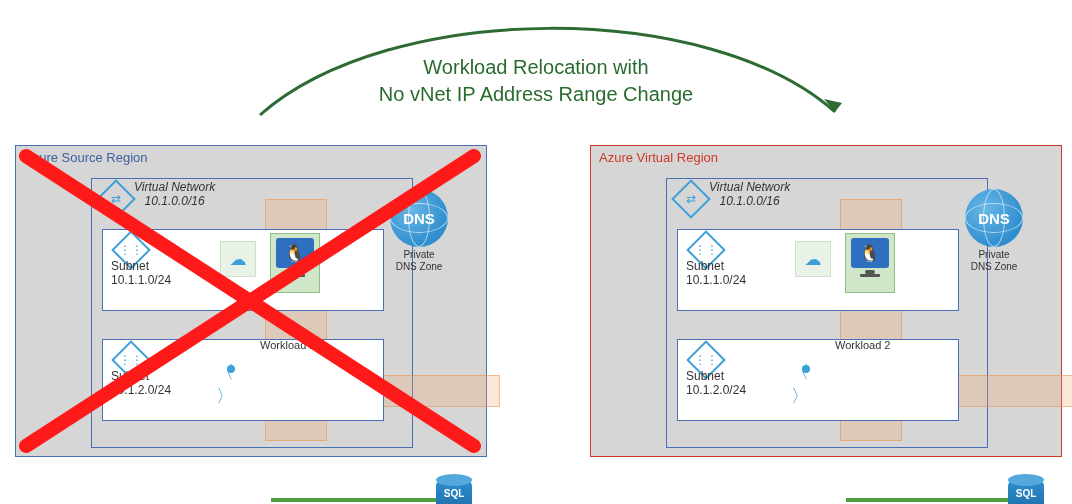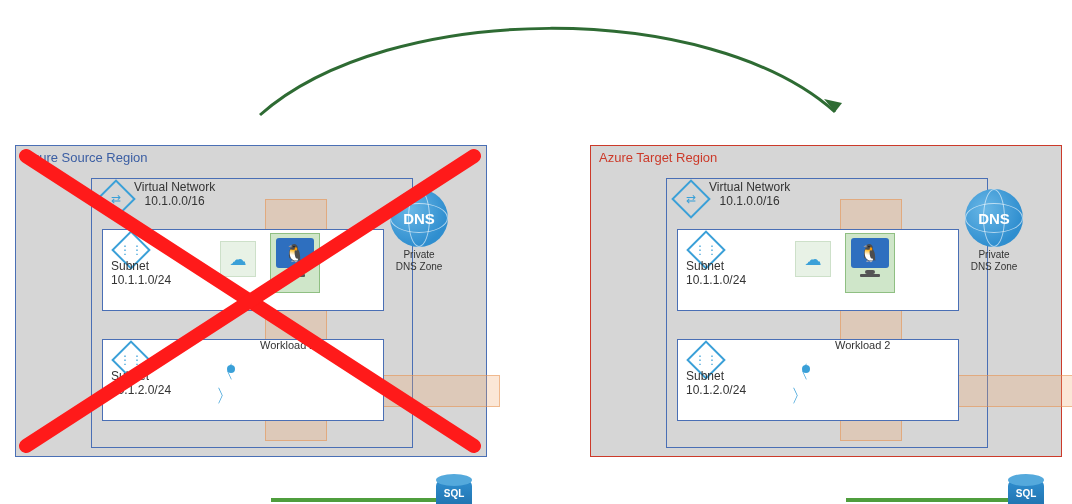--- a/index.html
+++ b/index.html
@@ -8,21 +8,21 @@
   .title-block{position:absolute;top:54px;left:300px;width:472px;text-align:center;font-size:20px;color:#2a6b2f;line-height:1.35;}
 
   .region{position:absolute;top:145px;width:470px;height:310px;background:#d6d6d6;border:1px solid;}
   .region.source{left:15px;border-color:#4a6fb5;}
   .region.target{left:590px;border-color:#cc3a2a;}
   .region-title{position:absolute;top:4px;left:8px;font-size:13px;}
   .region.source .region-title{color:#3b5ea3;}
   .region.target .region-title{color:#cc3a2a;}
 
   .vnet{position:absolute;top:32px;left:75px;width:320px;height:268px;border:1px solid #4a6fb5;}
-  .vnet-head{position:absolute;top:2px;left:42px;text-align:center;font-size:12px;color:#333;line-height:1.15;}
+  .vnet-head{position:absolute;top:2px;left:42px;text-align:center;font-size:12px;color:#333;line-height:1.15;font-style:italic;}
   .v-icon{position:absolute;top:6px;left:10px;width:24px;height:24px;}
 
   .dns-zone{position:absolute;top:10px;right:-36px;text-align:center;}
   .dns-globe{width:58px;height:58px;border-radius:50%;background:radial-gradient(circle at 35% 35%,#69b7e6 0%,#2f8ecf 70%);position:relative;color:#fff;font-weight:600;font-size:15px;}
   .dns-globe:before,.dns-globe:after{content:"";position:absolute;border:1px solid rgba(255,255,255,.6);}
   .dns-globe:before{top:0;bottom:0;left:18px;right:18px;border-radius:50%;}
   .dns-globe:after{left:0;right:0;top:14px;bottom:14px;border-radius:50%;}
   .dns-globe span{position:absolute;top:50%;left:50%;transform:translate(-50%,-50%);}
   .dns-label{font-size:10px;color:#333;margin-top:2px;line-height:1.15;}
 
@@ -66,20 +66,24 @@
 </head>
 <body>
 
 <div class="canvas">
 
   <svg class="arc" width="620" height="120">
     <path d="M20 95 C 150 -20, 470 -20, 595 92" fill="none" stroke="#2e6b33" stroke-width="3"></path>
     <polygon points="595,92 584,79 602,83" fill="#2e6b33"></polygon>
   </svg>
 
+  <div class="title-block">
+    <div>Workload Relocation with</div>
+    <div>No vNet IP Address Range Change</div>
+  </div>
 
   <div class="region source">
     <div class="region-title">Azure Source Region</div>
 
     <div class="vnet">
       <div class="v-icon">
           <div class="azure-dia">
             <span>⇄</span>
           </div>
         </div>
@@ -144,21 +148,21 @@
 
     </div>
   </div>
 
   <svg class="cx" width="464" height="306">
     <line x1="8" y1="8" x2="456" y2="298" stroke="#ff1a1a" stroke-width="14" stroke-linecap="round"></line>
     <line x1="456" y1="8" x2="8" y2="298" stroke="#ff1a1a" stroke-width="14" stroke-linecap="round"></line>
   </svg>
 
   <div class="region target">
-    <div class="region-title">Azure Target Region</div>
+    <div class="region-title">Azure Virtual Region</div>
 
     <div class="vnet">
       <div class="v-icon">
           <div class="azure-dia">
             <span>⇄</span>
           </div>
         </div>
       <div class="vnet-head">
         <div>Virtual Network</div>
         <div>10.1.0.0/16</div>

